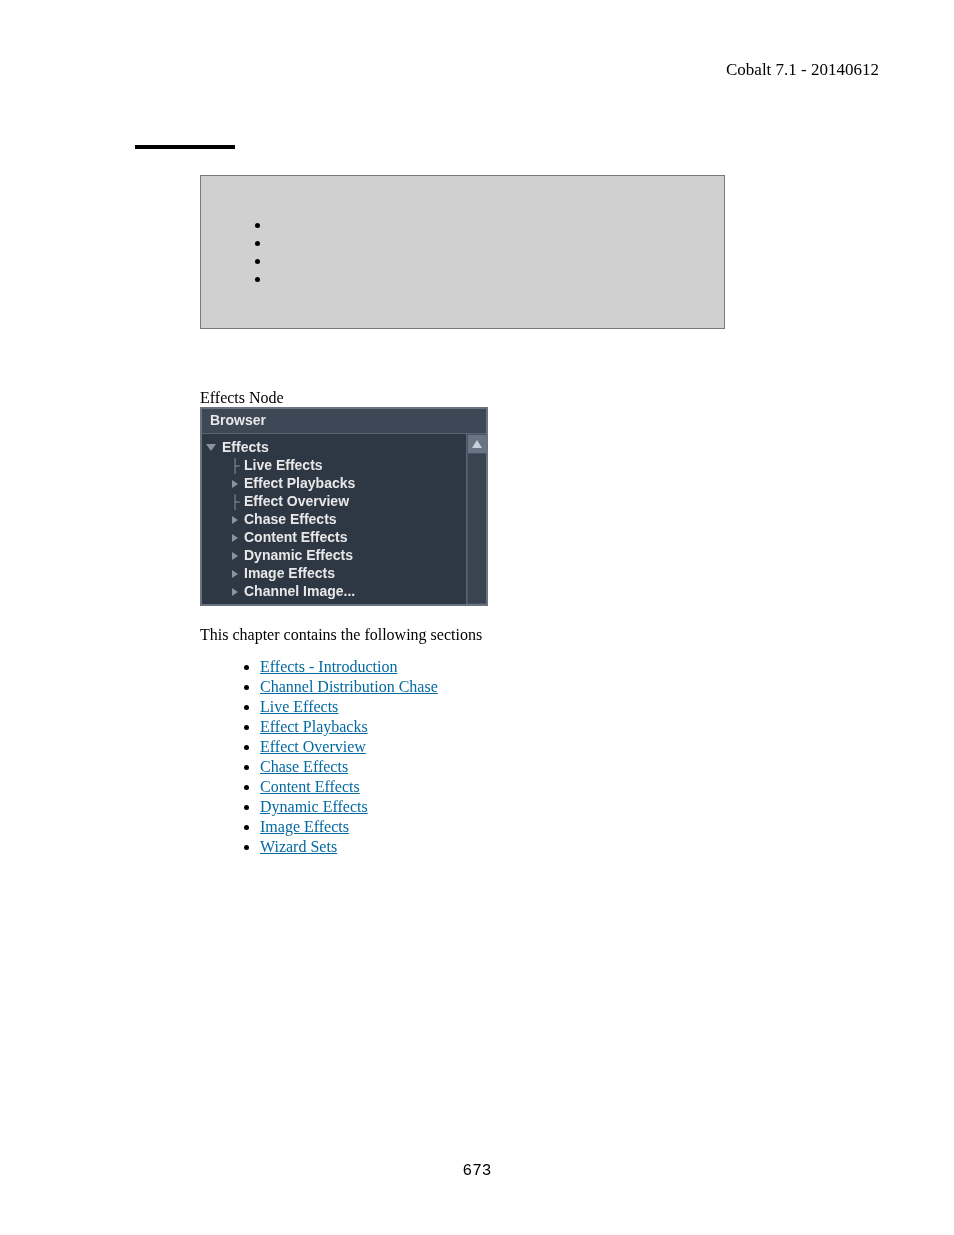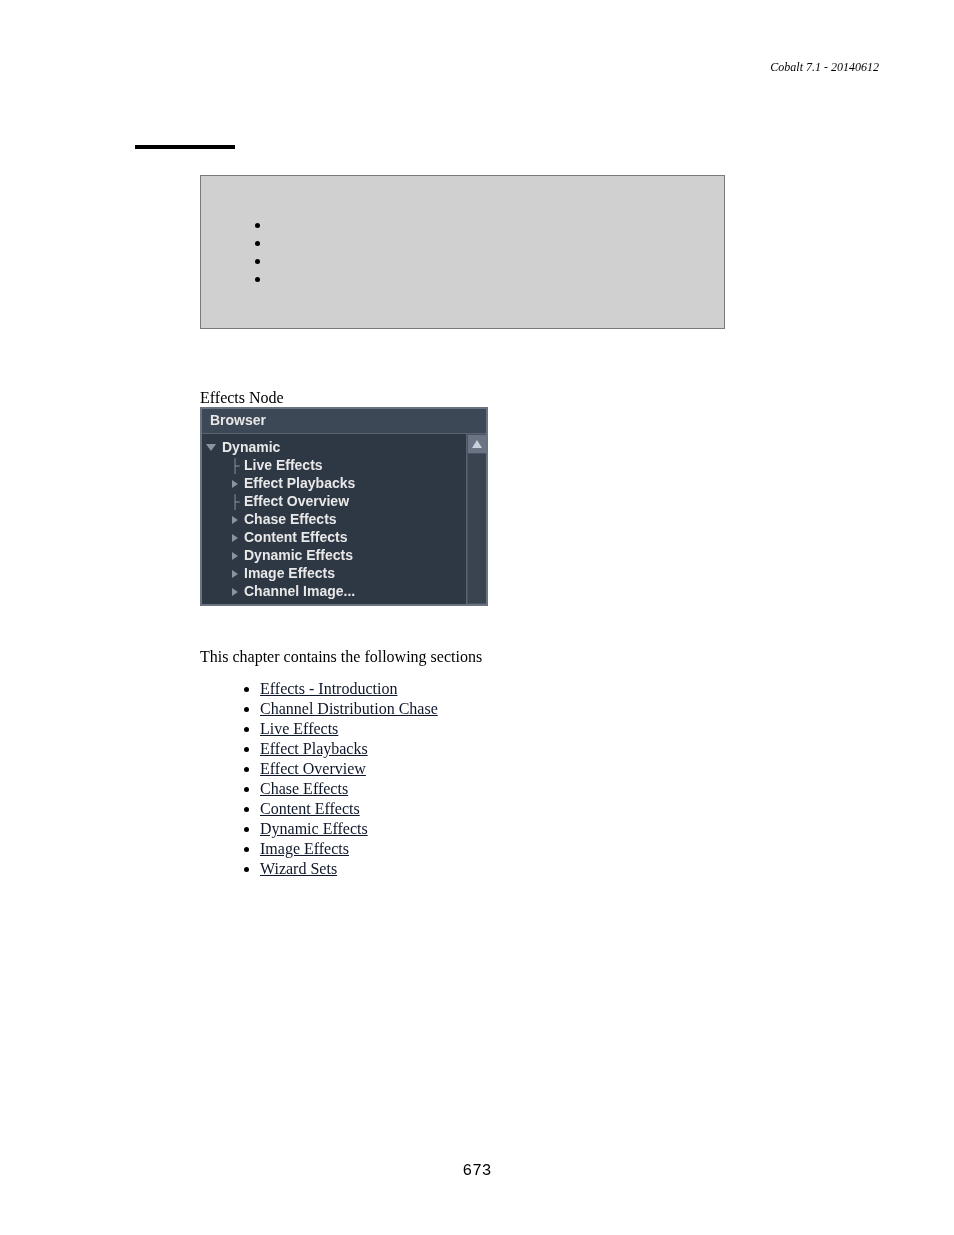--- a/index.html
+++ b/index.html
@@ -9,22 +9,21 @@
       color: #000;
       background: #fff;
       width: 954px;
       height: 1235px;
       position: relative;
     }
     .header-text {
       position: absolute;
       top: 60px;
       right: 75px;
-      font-size: 12px;
-      font-style: italic;
+      font-size: 17px;
     }
     .section-rule {
       position: absolute;
       top: 145px;
       left: 135px;
       width: 100px;
       height: 4px;
       background: #000;
     }
     .content-area {
@@ -49,21 +48,21 @@
     }
     .effects-node-label {
     }
     .browser-panel {
       width: 288px;
       background: #2e3744;
       border: 2px solid #6a7380;
       font-family: Tahoma, Arial, sans-serif;
       font-size: 14px;
       color: #e8e8e8;
-      margin-bottom: 42px;
+      margin-bottom: 20px;
     }
     .browser-titlebar {
       background: #3d4856;
       padding: 3px 8px 5px 8px;
       font-weight: bold;
       border-bottom: 1px solid #5a6370;
     }
     .browser-body {
       display: flex;
     }
@@ -146,21 +145,21 @@
       margin-bottom: 14px;
     }
     .sections-list {
       list-style: disc;
       padding-left: 60px;
     }
     .sections-list li {
       margin-bottom: 2px;
     }
     .sections-list a {
-      color: #0f172a;
+      color: #0369a1;
       text-decoration: underline;
     }
     .page-number {
       position: absolute;
       bottom: 55px;
       left: 0;
       width: 100%;
       text-align: center;
       font-size: 16px;
       font-family: Liberation Mono, monospace;
@@ -191,21 +190,21 @@
   </div>
 
   <div class="effects-node-label">Effects Node</div>
 
   <div class="browser-panel">
     <div class="browser-titlebar">Browser</div>
     <div class="browser-body">
       <div class="tree-area">
         <div class="tree-root-row">
           <span class="down-triangle"></span>
-          <span class="tree-label">Dynamic</span>
+          <span class="tree-label">Effects</span>
         </div>
         <div id="tree-children">
             <div class="tree-child-row">
               <span class="tree-indent"></span>
               <span class="tree-icon-col"><span class="tree-tee">├</span></span>
               <span class="tree-label">Live Effects</span>
             </div>
             <div class="tree-child-row">
               <span class="tree-indent"></span>
               <span class="tree-icon-col"><span class="right-triangle"></span></span>

